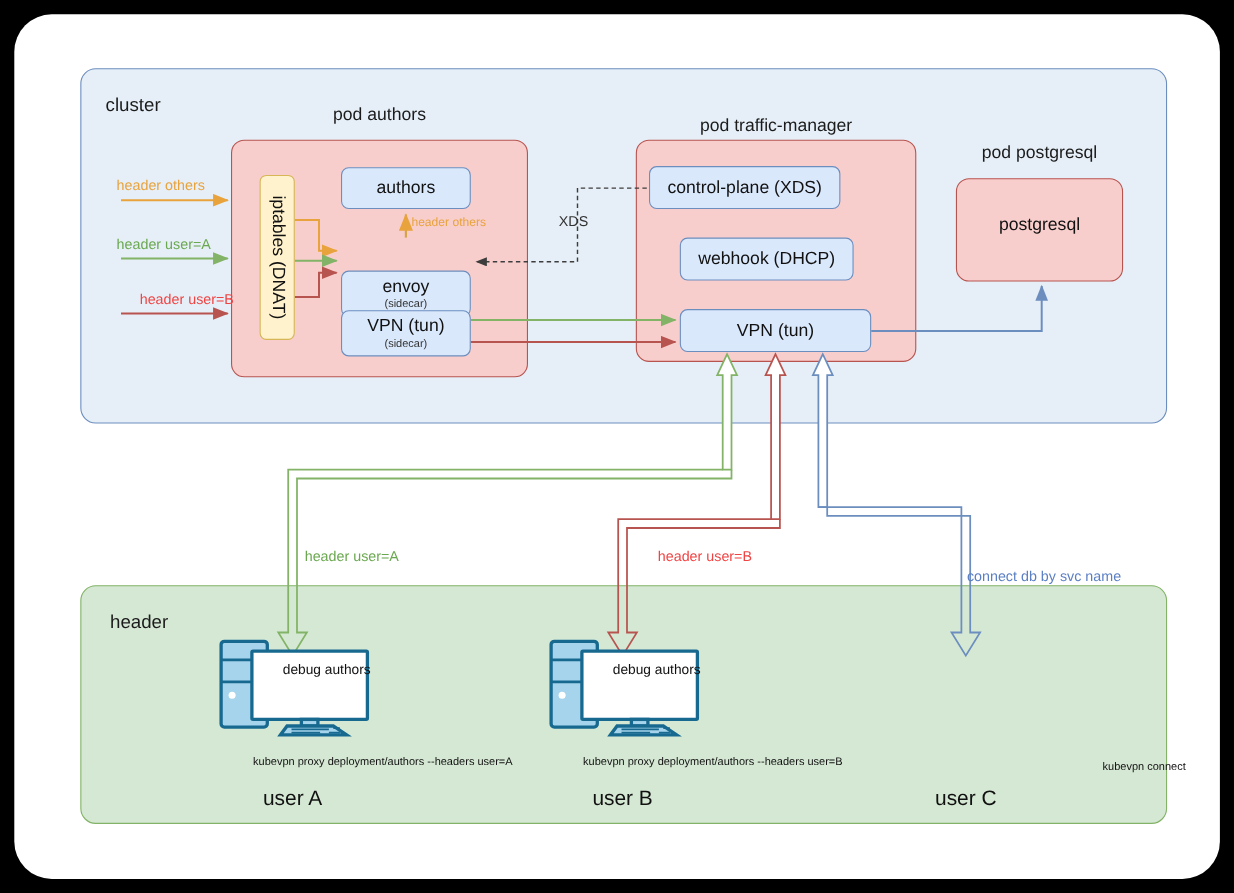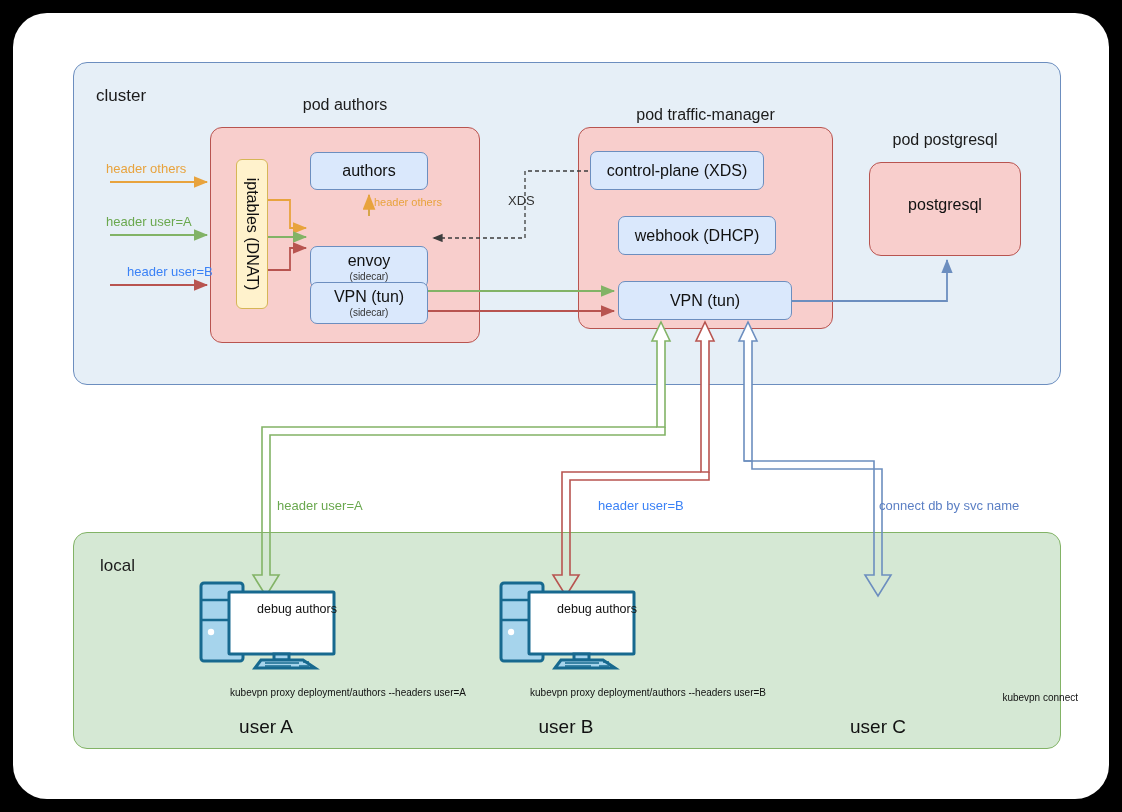--- a/index.html
+++ b/index.html
@@ -124,21 +124,21 @@
     color: #111111;
   }
   
   .flabel {
     position: absolute;
     white-space: nowrap;
     font-size: 13px;
   }
   .flabel.orange { color: #e8a33d; }
   .flabel.green  { color: #6aa84f; }
-  .flabel.red    { color: #3b82f6; padding-left: 21px; }
+  .flabel.red    { color: #ef4444; padding-left: 21px; }
   .flabel.blue   { color: #5b7fc4; }
   .flabel.gray   { color: #333333; font-size: 13px; }
   .flabel.small  { font-size: 11px; }
   
   .station { position: absolute; }
   .station .screen-text {
     position: absolute;
     left: 46px; top: 24px; width: 112px;
     text-align: center;
     font-size: 12.5px;
@@ -163,21 +163,21 @@
 </head>
 <body>
 
 <div id="canvas">
   <div id="card"></div>
 
   <div class="zone zone-cluster"></div>
   <div class="zone zone-local"></div>
 
   <div class="zone-label" style="left:96px; top:86px;">cluster</div>
-  <div class="zone-label" style="left:100px; top:556px;">local</div>
+  <div class="zone-label" style="left:100px; top:556px;">header</div>
 
   <div class="pod-title" style="left:210px; top:96px; width:270px;">pod authors</div>
   <div class="pod-title" style="left:578px; top:106px; width:255px;">pod traffic-manager</div>
   <div class="pod-title" style="left:869px; top:131px; width:152px;">pod postgresql</div>
 
   <div class="pod pod-authors"></div>
   <div class="pod pod-tm"></div>
   <div class="pod pod-postgres"></div>
 
   <div class="pg-text">postgresql</div>
@@ -293,21 +293,21 @@
   <div class="flabel orange" style="left:106px; top:161px;">header others</div>
   <div class="flabel green" style="left:106px; top:214px;">header user=A</div>
   <div class="flabel red" style="left:106px; top:264px;">header user=B</div>
 
   <div class="flabel orange small" style="left:374px; top:196px;">header others</div>
 
   <div class="flabel gray" style="left:508px; top:193px;">XDS</div>
 
   <div class="flabel green" style="left:277px; top:498px;">header user=A</div>
   <div class="flabel red" style="left:577px; top:498px;">header user=B</div>
-  <div class="flabel blue" style="left:879px; top:498px;">connect db by svc name</div>
+  <div class="flabel blue" style="left:879px; top:516px;">connect db by svc name</div>
 
   <div class="station" style="left:195px; top:578px; width:150px; height:92px;">
     <svg width="150" height="92" viewBox="0 0 150 92">
       <g stroke="#17698f" stroke-width="3" fill="#a6d4ec">
         <rect x="6" y="5" width="42" height="78" rx="3"></rect>
         <path d="M6,22 L48,22" stroke-width="2.5"></path>
         <path d="M6,42 L48,42" stroke-width="2.5"></path>
         <circle cx="16" cy="54" r="3.2" fill="#ffffff" stroke="none"></circle>
       </g>
       <g stroke="#17698f" stroke-width="3" fill="#ffffff">

